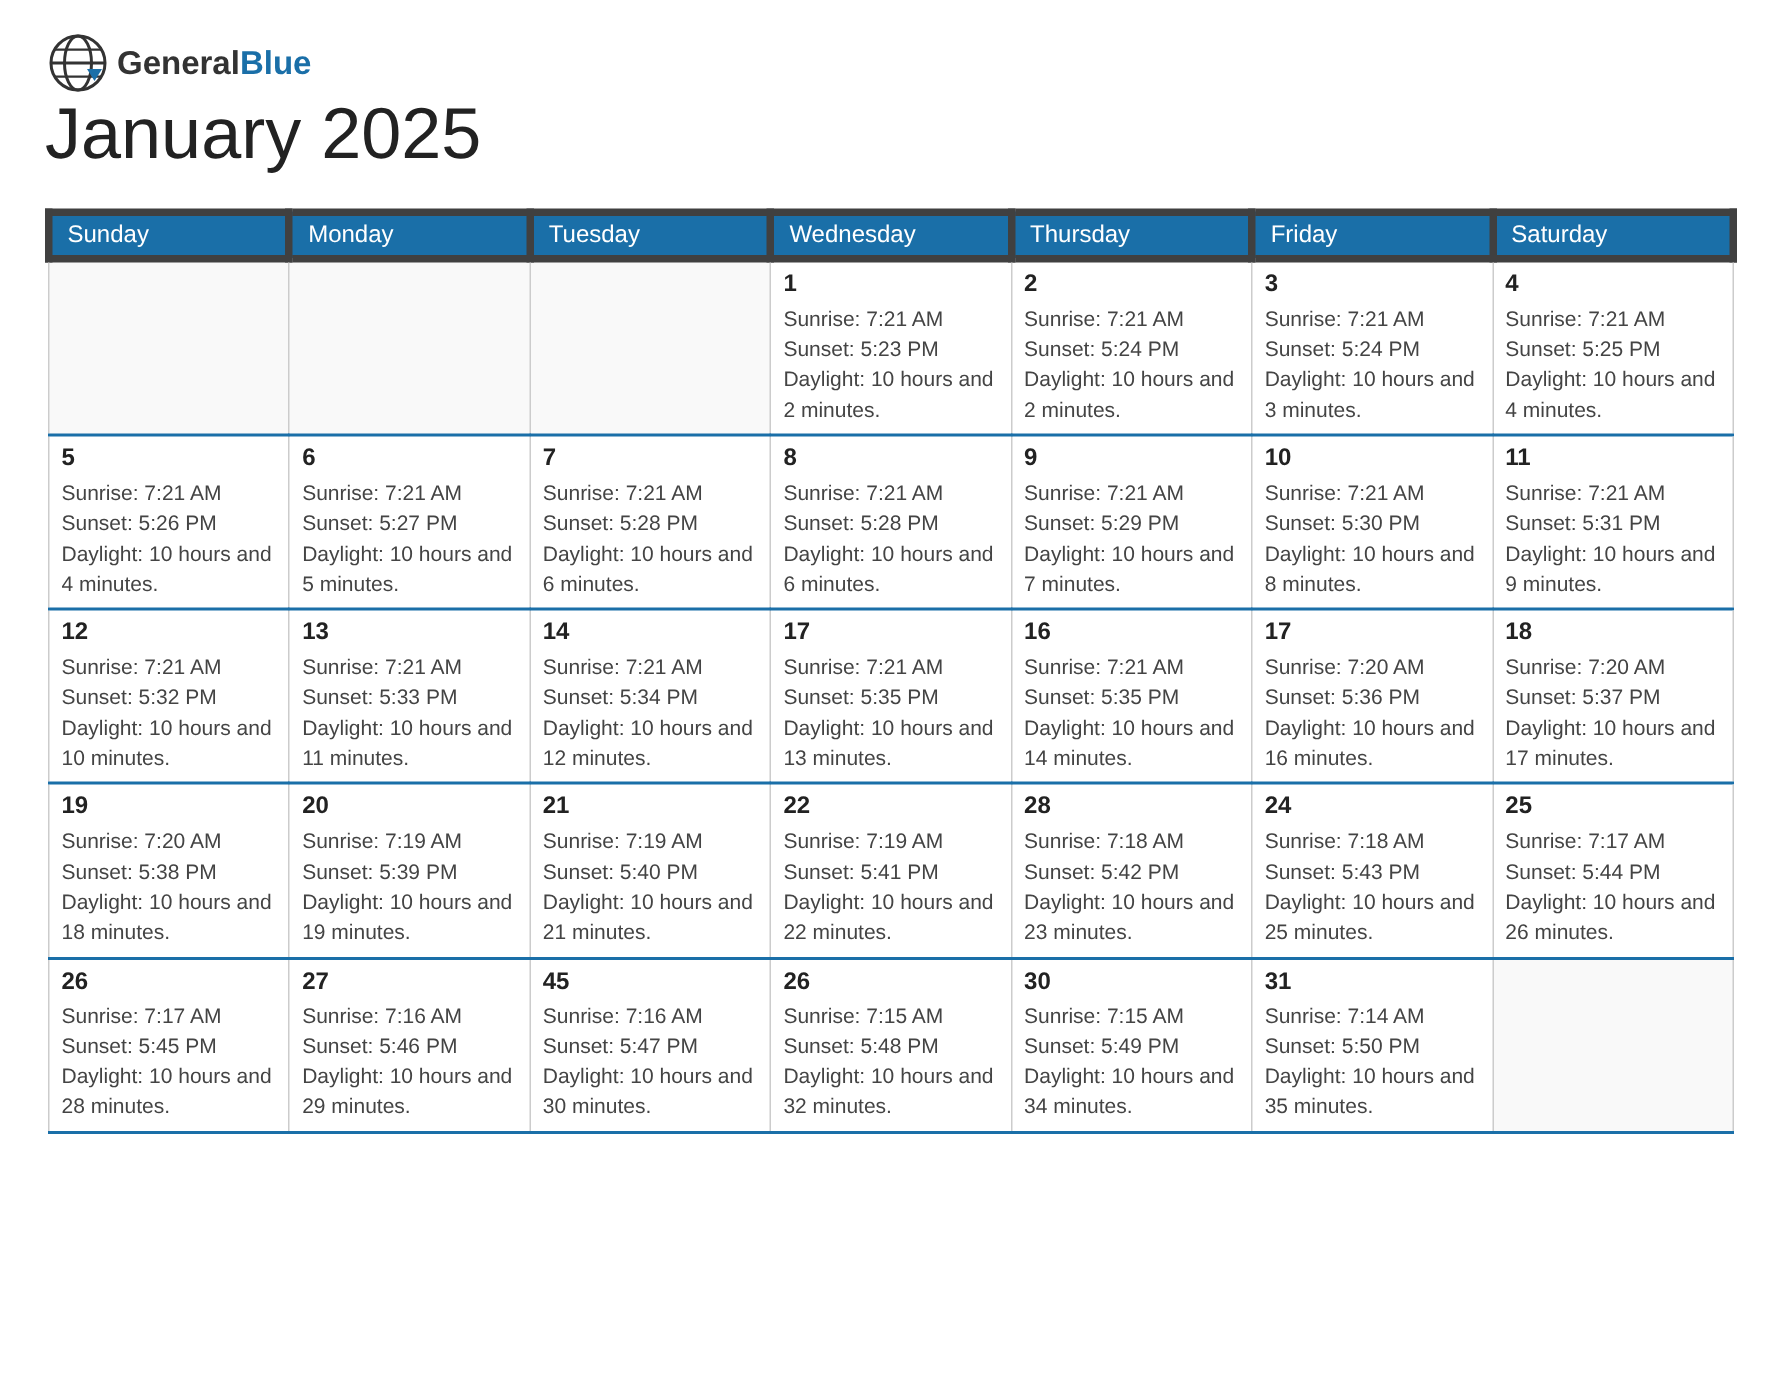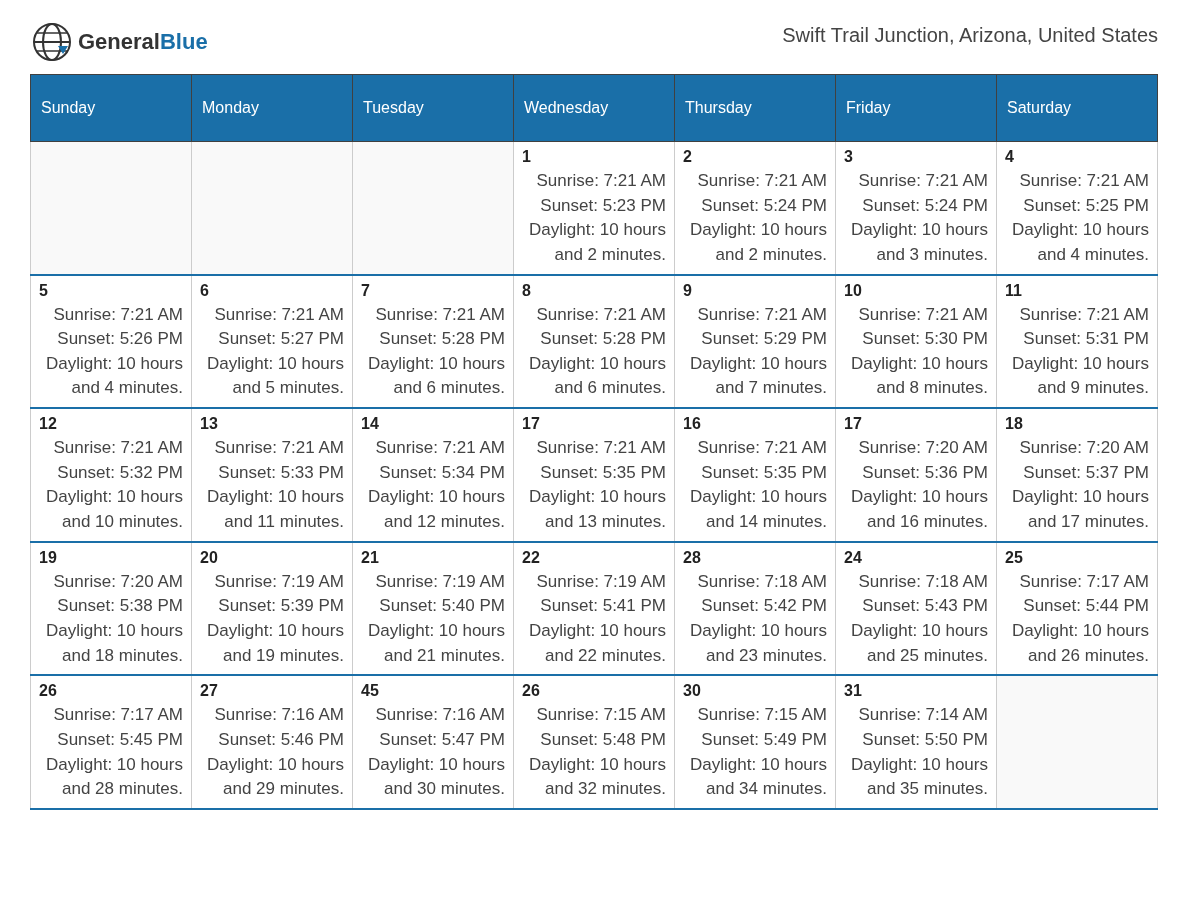--- a/index.html
+++ b/index.html
@@ -7,21 +7,22 @@
       font-family: Arial, sans-serif;
       background: #fff;
       width: 1188px;
       min-height: 918px;
       padding: 20px 30px;
     }
     .header {
       display: flex;
       justify-content: space-between;
       align-items: flex-start;
-      margin-bottom: 10px;
+      margin-bottom: 22px;
+      flex-direction: column;
     }
     .logo {
       display: flex;
       align-items: center;
       gap: 4px;
       font-size: 22px;
       font-weight: bold;
       color: #333;
     }
     .title-block {
@@ -41,23 +42,23 @@
     table {
       width: 100%;
       border-collapse: collapse;
       margin-top: 10px;
     }
     thead tr th {
       background: #1a6fa8;
       color: #fff;
       font-size: 16px;
       font-weight: normal;
-      padding: 24px 10px;
+      padding: 4px 10px;
       text-align: left;
-      border: 1px solid #404040;
+      border: 5px solid #404040;
       margin-top: 38px;
     }
     tbody tr td {
       width: 14.28%;
       vertical-align: top;
       padding: 6px 8px;
       font-size: 12px;
       color: #333;
       border: 1px solid #ccc;
       height: 100px;
@@ -66,24 +67,23 @@
       border-bottom: 2px solid #1a6fa8;
     }
     .day-number {
       font-size: 16px;
       font-weight: bold;
       color: #222;
       display: block;
       margin-bottom: 3px;
     }
     .day-info {
-      font-size: 17px;
+      font-size: 14px;
       color: #444;
       line-height: 1.45;
-      text-align: right;
     }
     .empty-cell {
       background: #f9f9f9;
     }
   </style>
 </head>
 <body>
 
 <div class="header">
   <div class="logo">
@@ -95,21 +95,21 @@
       <line x1="6" y1="13" x2="38" y2="13" stroke="#333" stroke-width="1.5"></line>
       <line x1="6" y1="31" x2="38" y2="31" stroke="#333" stroke-width="1.5"></line>
 
       <polygon points="28,26 38,26 33,34" fill="#1a6fa8"></polygon>
     </svg>
     <div>
       <span style="color:#333; font-size:22px; font-weight:bold;">General</span><span style="color:#1a6fa8; font-size:22px; font-weight:bold;">Blue</span>
     </div>
   </div>
   <div class="title-block">
-    <div class="location-title">Swift Trail Junction, Arizona, United States</div>
+    <div class="month-title">January 2025</div>
   </div>
 </div>
 
 <table>
   <thead>
     <tr>
     <th>Sunday</th>
         <th>Monday</th>
         <th>Tuesday</th>
         <th>Wednesday</th>

